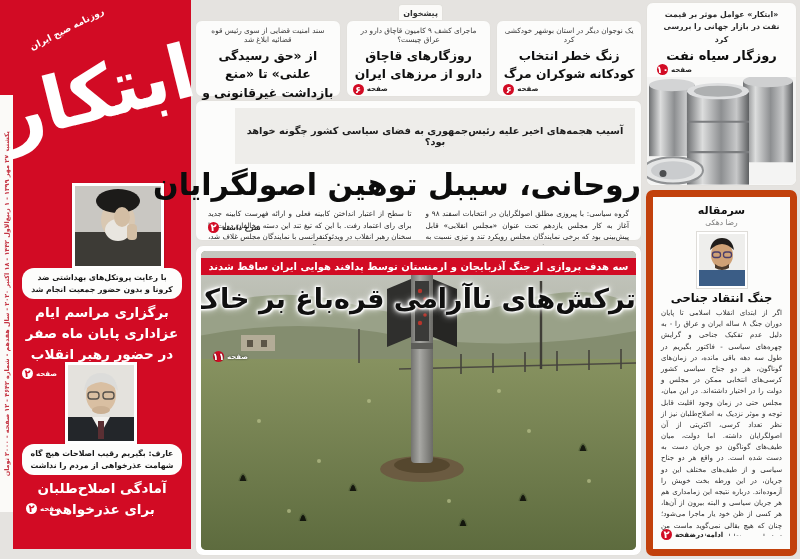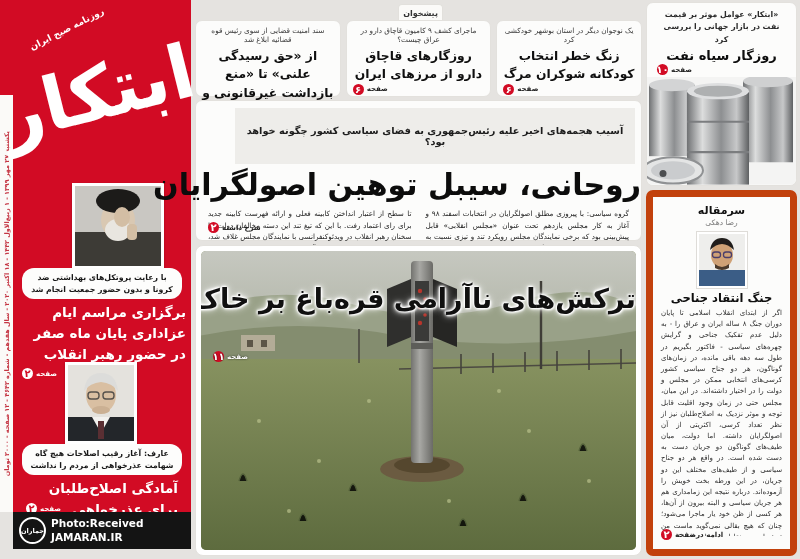--- a/index.html
+++ b/index.html
@@ -23,21 +23,21 @@
                color:#fff; font-size:74px; font-weight:bold; }
   .mast-tagline { left:26px; top:24px; transform:rotate(-27deg); color:#fff;
                   font-size:9px; font-weight:bold; }
 
   .photo-frame { background:#fff; padding:3px; box-shadow:0 1px 2px rgba(0,0,0,.25); }
   .photo-frame svg { display:block; }
   .kicker-bubble { background:#fdfdfc; border-radius:12px; padding:4px 7px;
                    font-size:7.8px; font-weight:bold; color:#181818;
                    text-align:center; line-height:1.5; }
   .side-title { color:#fff; font-weight:bold; font-size:13.5px; line-height:1.55;
-                }
+                text-align:center; }
 
   .badge { display:inline-flex; align-items:center; gap:3px;
            font-size:7px; font-weight:bold; color:#222; }
   .badge .num { width:11px; height:11px; border-radius:50%; background:var(--red);
                 color:#fff; font-size:10px; display:flex; align-items:center;
                 justify-content:center; }
   .badge.inverse { color:#fff; }
   .badge.inverse .num { background:#fff; color:var(--red); }
   .badge.onphoto { color:#fff; text-shadow:0 0 2px rgba(0,0,0,.8); }
 
@@ -154,35 +154,28 @@
         <rect y="52" width="66" height="24" fill="#23262a"></rect>
         <polygon points="24,52 42,52 33,68" fill="#f2f1ee"></polygon>
         <rect x="30" y="56" width="6" height="18" fill="#5a2f33"></rect>
         <ellipse cx="33" cy="30" rx="15" ry="18" fill="#d9bfa2"></ellipse>
         <path d="M16 26 Q18 8 33 8 Q48 8 50 26 Q44 18 33 17 Q22 18 16 26 Z" fill="#dcdcda"></path>
         <rect x="20" y="27" width="11" height="7" rx="3" fill="none" stroke="#55514c" stroke-width="1.4"></rect>
         <rect x="35" y="27" width="11" height="7" rx="3" fill="none" stroke="#55514c" stroke-width="1.4"></rect>
         <ellipse cx="33" cy="45" rx="9" ry="4" fill="#cbb093"></ellipse>
       </svg>
     </div>
-    <div class="kicker-bubble abs" style="left:9px;top:84px;width:160px;">عارف: آغاز رقیب اصلاحات هیچ گاه شهامت عذرخواهی از مردم را نداشت</div>
+    <div class="kicker-bubble abs" style="left:9px;top:84px;width:160px;">عارف: بگیریم رقیب اصلاحات هیچ گاه شهامت عذرخواهی از مردم را نداشت</div>
     <div class="side-title abs" style="left:13px;top:118px;width:152px;">آمادگی اصلاح‌طلبان برای عذرخواهی</div>
     <div class="badge inverse abs" style="left:13px;top:143px;">
       <span>صفحه</span>
       <span class="num">۲</span>
     </div>
   </div>
 
-  <div class="abs jamaran-bar">
-    <div class="jamaran-logo">جماران</div>
-    <div class="jamaran-text">
-      <div>Photo:Received</div>
-      <div>JAMARAN.IR</div>
-    </div>
-  </div>
 
   <div class="abs tab-pishkhan">پیشخوان</div>
 
   <div class="abs top-row">
     <div class="news-card">
       <div class="kicker">یک نوجوان دیگر در استان بوشهر خودکشی کرد</div>
       <div class="title">زنگ خطر انتخاب کودکانه شوکران مرگ</div>
       <div class="row-left">
         <div class="badge">
           <span>صفحه</span>
@@ -288,20 +281,21 @@
         <polygon points="234,28 258,38 258,96 234,86" fill="#262624"></polygon>
         <rect x="216" y="30" width="14" height="60" fill="#3a3a38"></rect>
         <g fill="#b8352c">
           <circle cx="221" cy="40" r="2.2"></circle>
             <circle cx="221" cy="56" r="2.2"></circle>
           <circle cx="221" cy="72" r="2.2"></circle>
             <circle cx="226" cy="48" r="1.8"></circle>
           <circle cx="226" cy="64" r="1.8"></circle>
         </g>
       </svg>
+      <div class="photo-banner">سه هدف پروازی از جنگ آذربایجان و ارمنستان توسط پدافند هوایی ایران ساقط شدند</div>
       <div class="photo-headline">ترکش‌های ناآرامی قره‌باغ بر خاک ایران</div>
       <div class="badge onphoto photo-badge">
         <span>صفحه</span>
         <span class="num">۱۱</span>
       </div>
     </div>
   </div>
 
   <div class="abs oil-card">
     <div class="oil-kicker">«ابتکار» عوامل موثر بر قیمت نفت در بازار جهانی را بررسی کرد</div>

